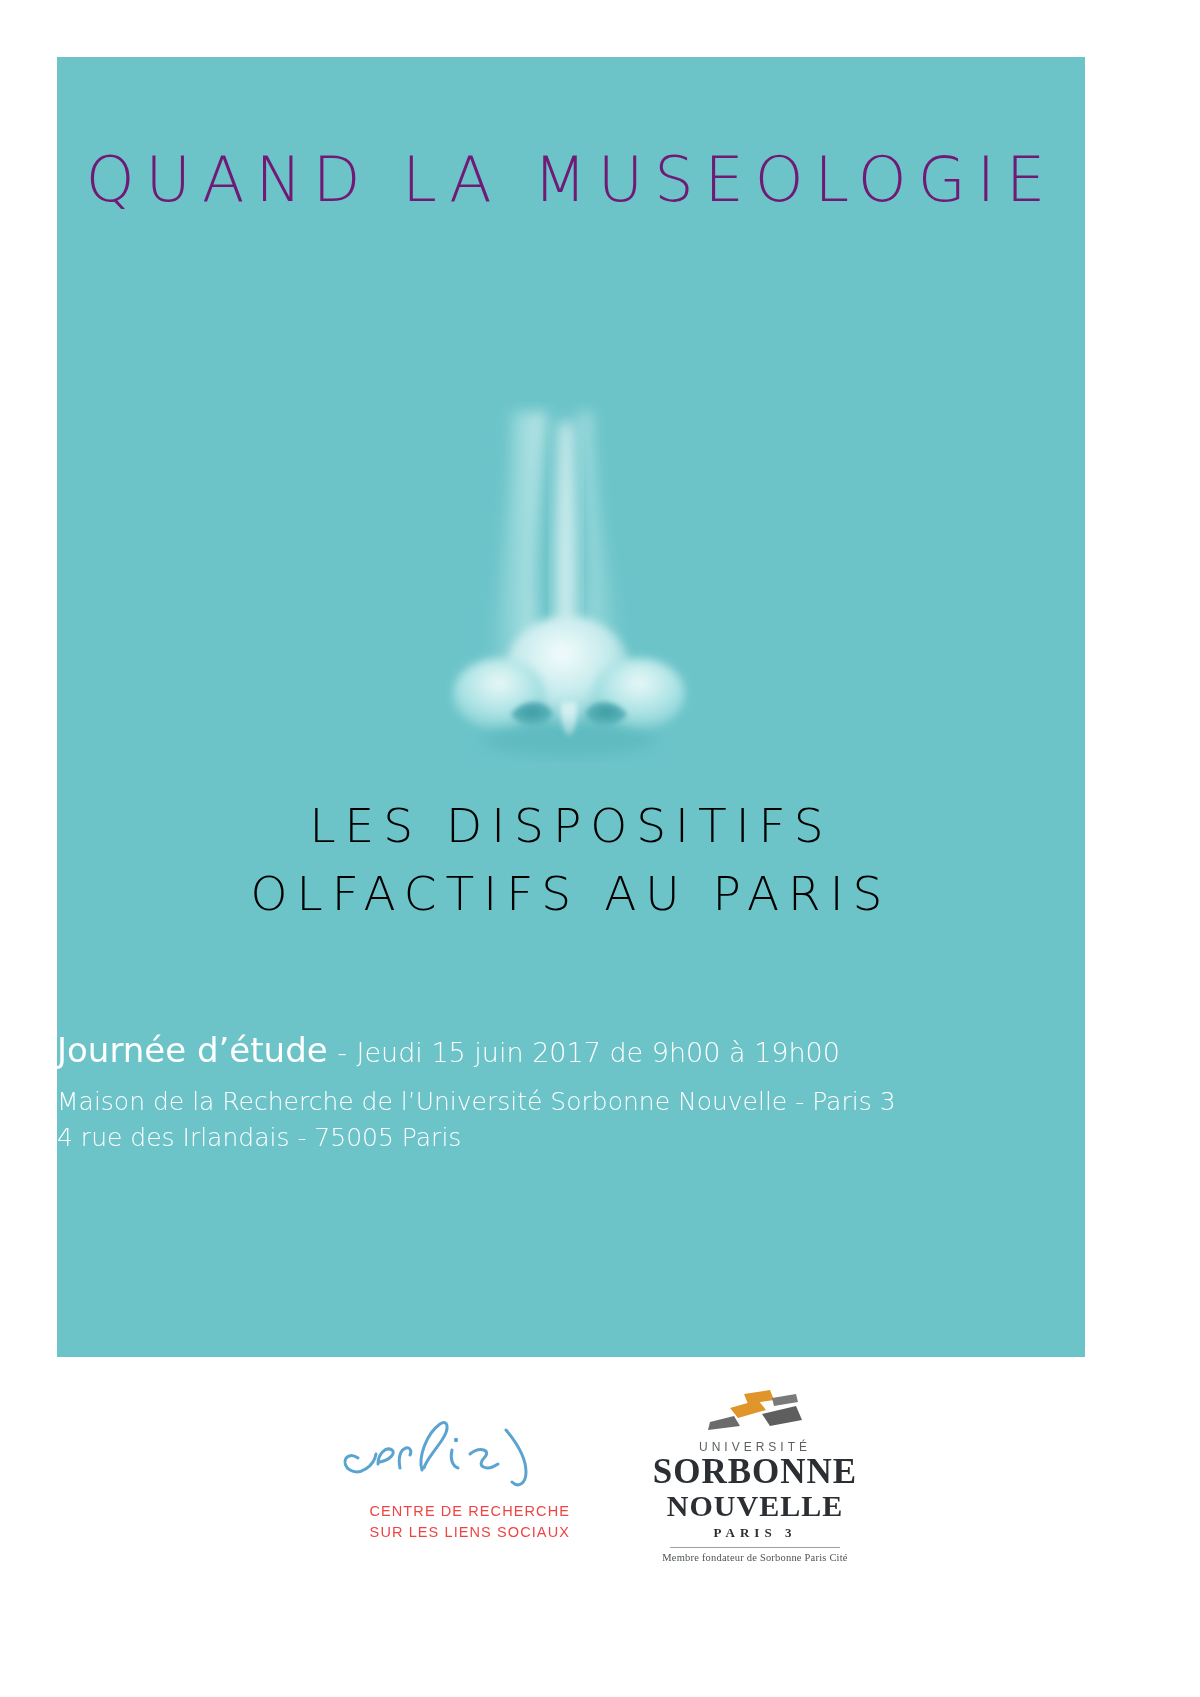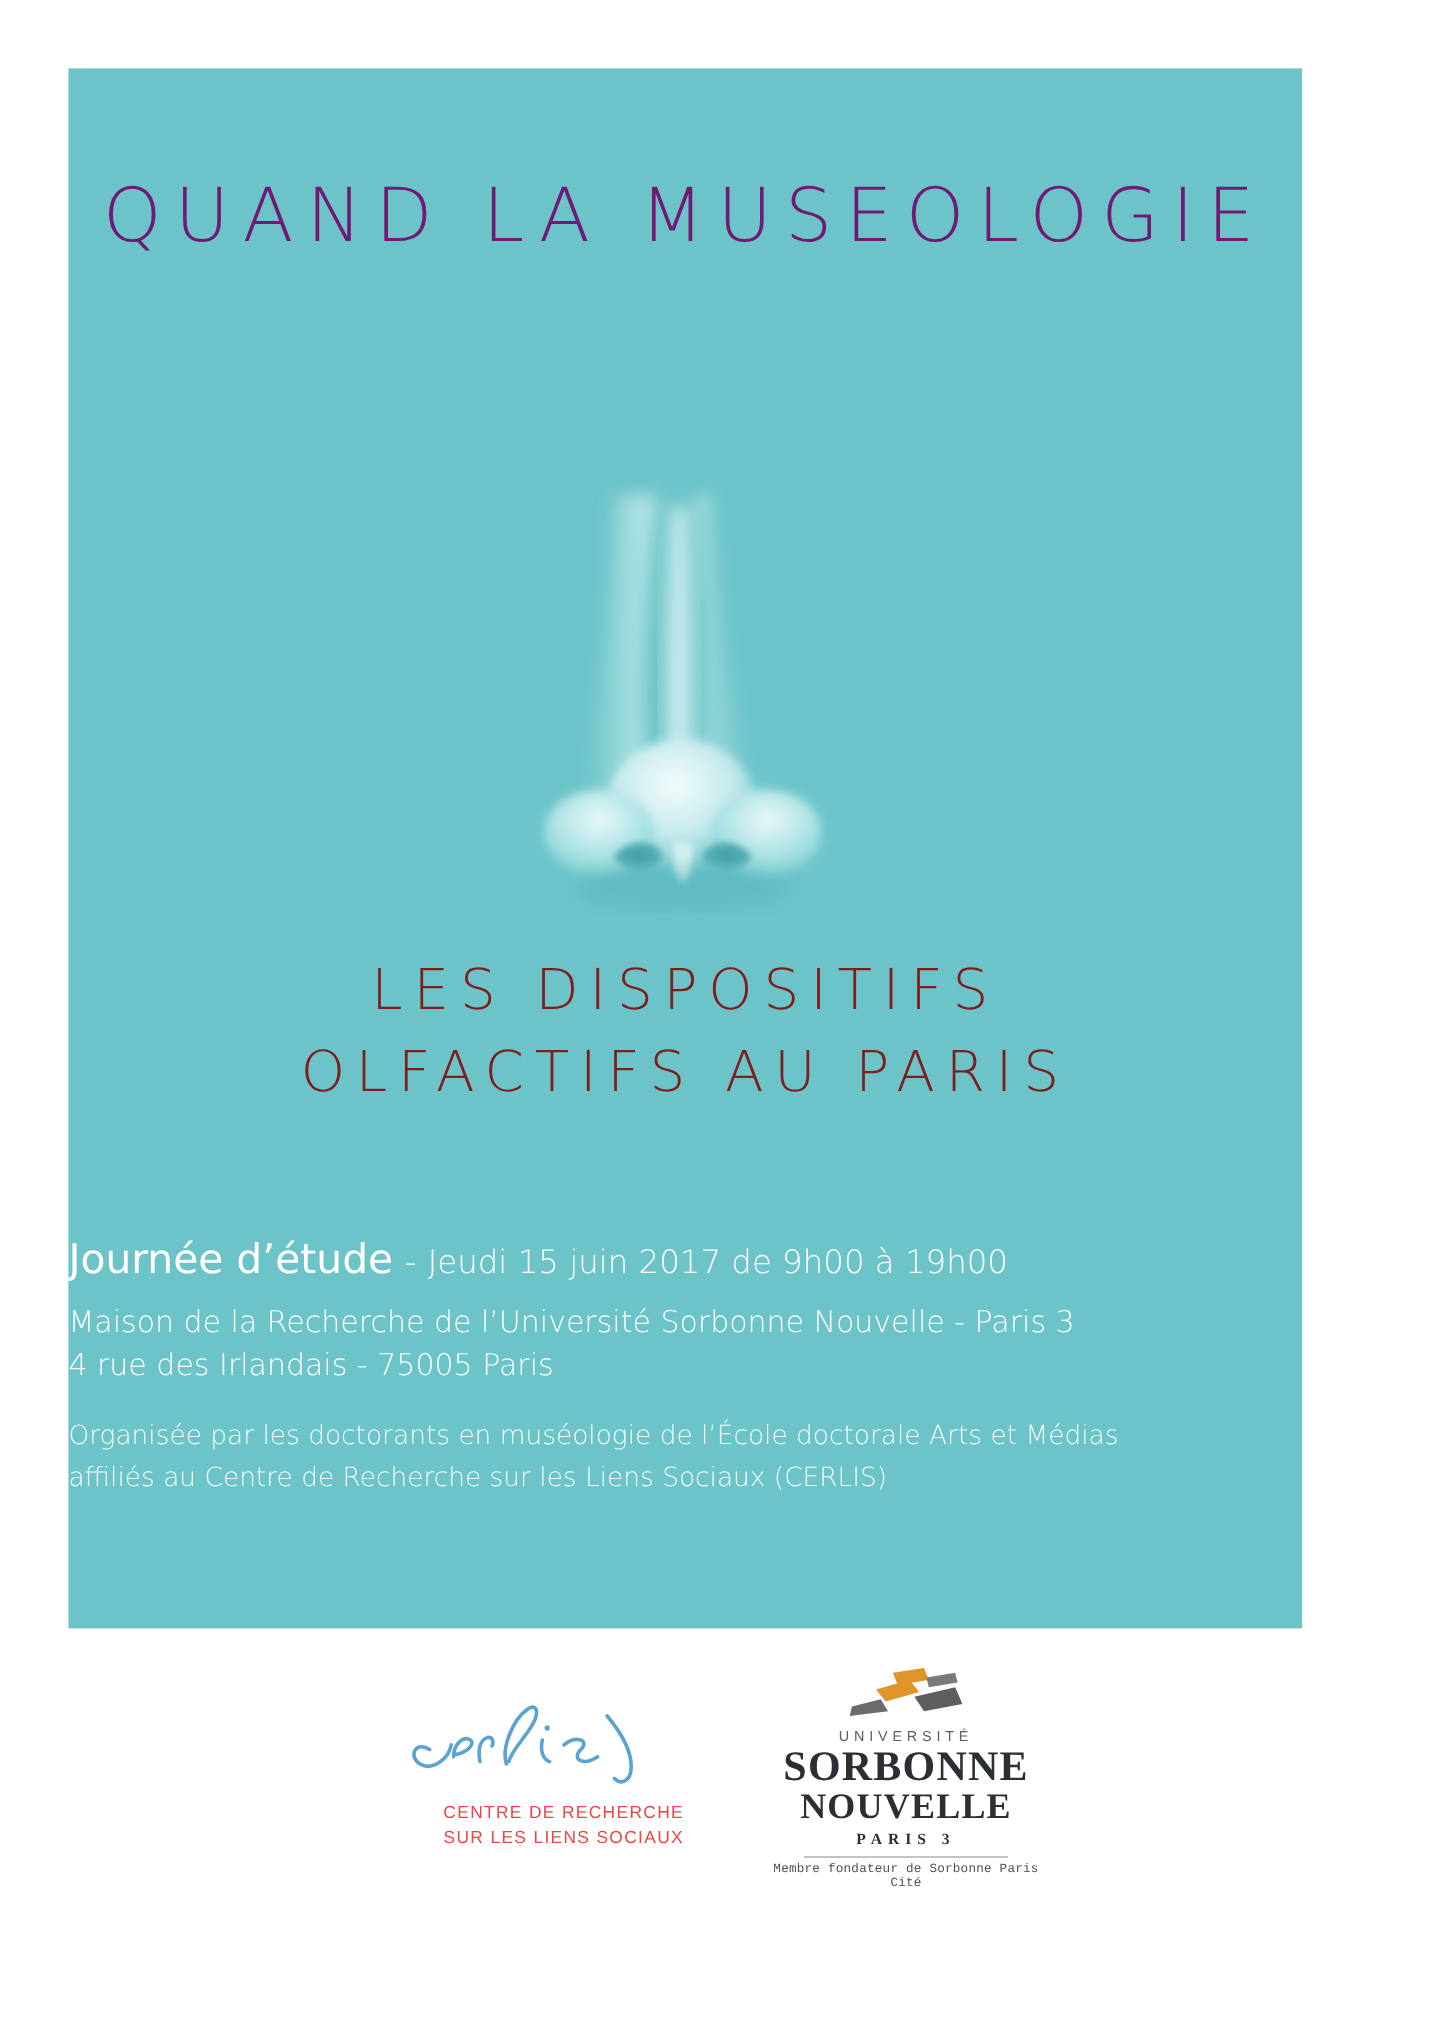--- a/index.html
+++ b/index.html
@@ -45,21 +45,21 @@
   }
 
   .subtitle-block {
     position: absolute;
     left: 0;
     top: 735px;
     width: 100%;
     text-align: center;
   }
   .subtitle-line {
-    color: #7f1d1d;
+    color: #000000;
     font-family: "DejaVu Sans", sans-serif;
     font-weight: 300;
     font-size: 47px;
     letter-spacing: 9px;
     line-height: 1.45;
     white-space: nowrap;
   }
 
   
   .nose-wrap {
@@ -182,21 +182,21 @@
     margin-top: 3px;
   }
   .sorb-rule {
     width: 170px;
     height: 1px;
     background: #9aa0a4;
     margin: 6px auto 4px;
   }
   .sorb-member {
     color: #4d5255;
-    font-family: Liberation Mono, monospace;
+    font-family: Liberation Serif, serif;
     font-size: 10.5px;
     letter-spacing: 0.2px;
   }
 </style>
 </head>
 <body>
 
 <div class="poster">
 
   <div class="title-block">
@@ -269,24 +269,20 @@
   </div>
 
   <div class="info-block">
     <div class="info-head">
       <span class="strong">Journée d’étude</span>
       <span class="thin">-</span>
       <span class="thin">Jeudi 15 juin 2017 de 9h00 à 19h00</span>
     </div>
     <div class="info-line">Maison de la Recherche de l’Université Sorbonne Nouvelle - Paris 3</div>
     <div class="info-line">4 rue des Irlandais - 75005 Paris</div>
-    <div class="info-sub">
-      <div>Organisée par les doctorants en muséologie de l’École doctorale Arts et Médias</div>
-      <div>affiliés au  Centre de Recherche sur les Liens Sociaux (CERLIS)</div>
-    </div>
   </div>
 
 </div>
 
 <div class="footer">
 
   <div class="cerlis-logo">
     <svg class="cerlis-mark" viewBox="0 0 235 85" xmlns="http://www.w3.org/2000/svg" aria-hidden="true">
       <g fill="none" stroke="#5ba3d0" stroke-width="3" stroke-linecap="round">
         <path d="M28 46 C16 38, 10 52, 20 58 C30 64, 44 54, 46 42"></path>

